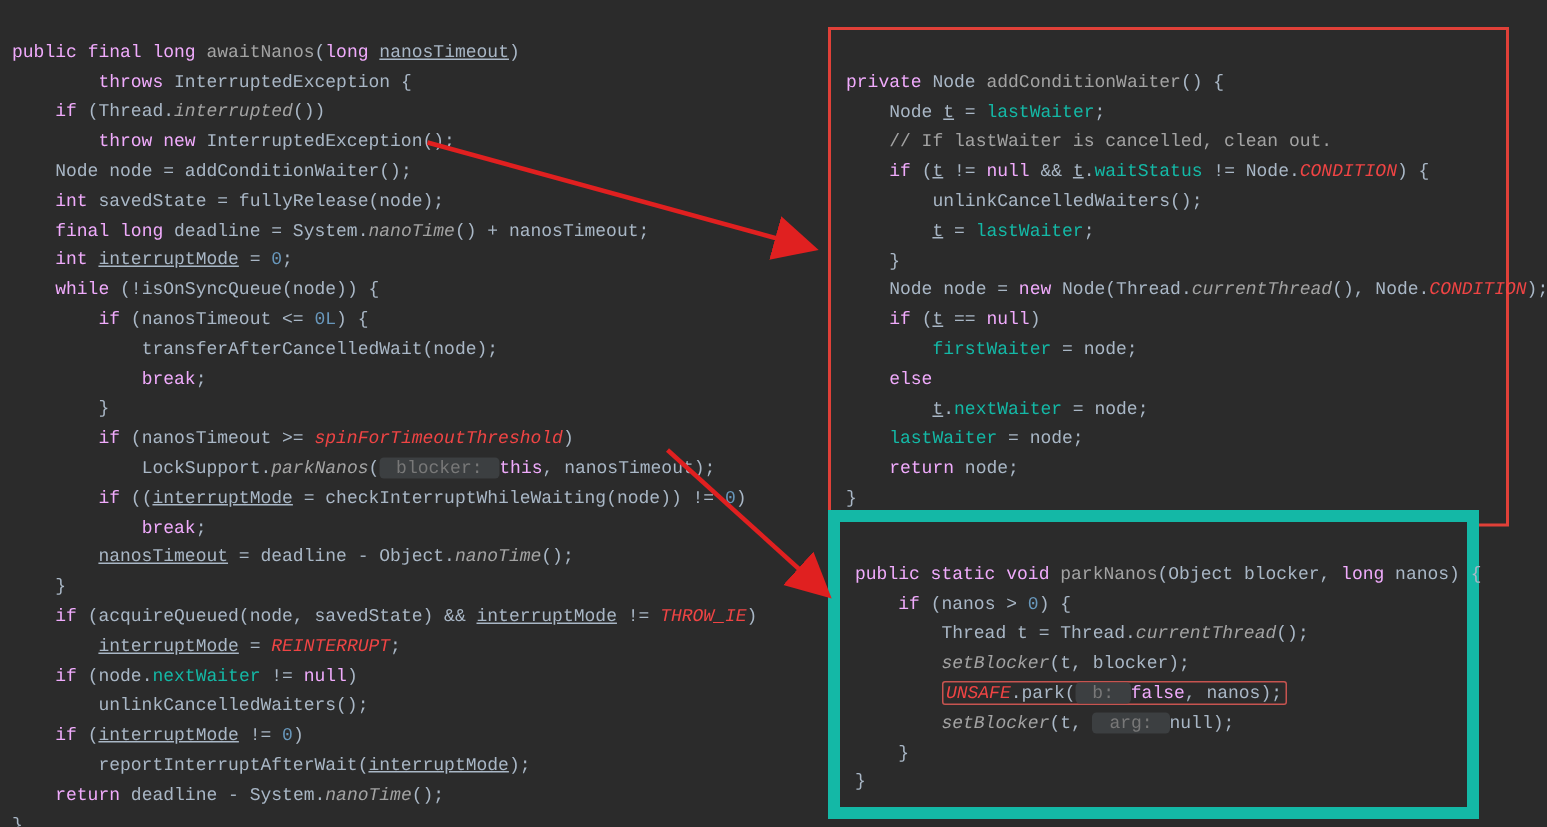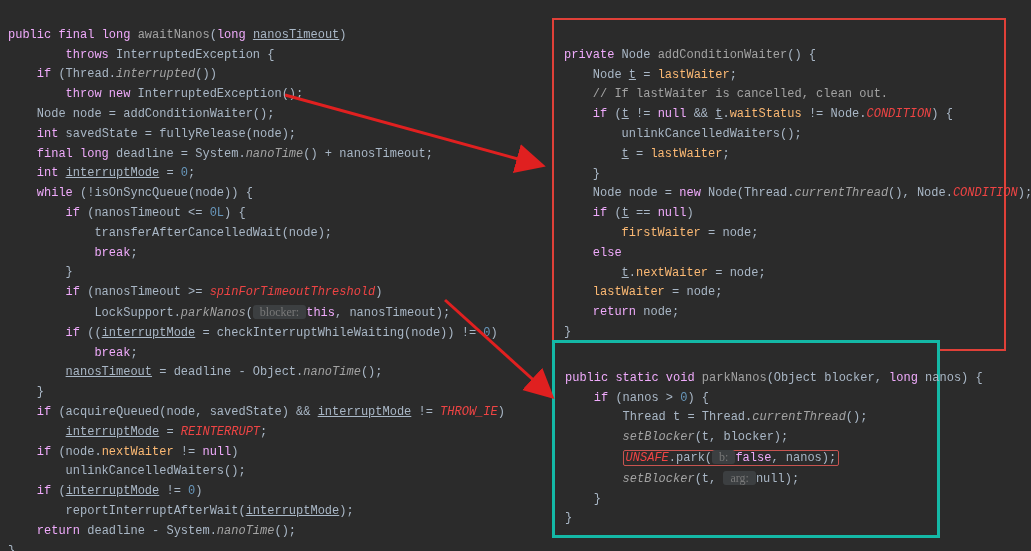--- a/index.html
+++ b/index.html
@@ -28,35 +28,35 @@
     top: 18px;
     border: 2px solid #e04038;
     padding: 6px 10px 6px 10px;
     width: 454px;
     box-sizing: border-box;
     background: #2b2b2b;
   }
   .right-panel-2 {
     left: 552px;
     top: 340px;
-    border: 3px solid #14b8a6;
+    border: 8px solid #14b8a6;
     padding: 6px 10px 6px 10px;
-    width: 388px;
+    width: 434px;
     box-sizing: border-box;
     background: #2b2b2b;
   }
   .kw { color: #f0abfc; }
   .method { color: #a3a3a3; }
   .field { color: #ef4444; font-style: italic; }
-  .fieldn { color: #fdba74; }
+  .fieldn { color: #14b8a6; }
   .number { color: #6897bb; }
   .comment { color: #a3a3a3; }
   .param { color: #a9b7c6; text-decoration: underline; }
   .static-call { color: #a3a3a3; font-style: italic; font-family: Liberation Mono, monospace; }
-  .hint { background: #3c3f41; color: #787878; padding: 0 4px; border-radius: 3px; font-style: normal; font-family: Liberation Serif, serif;}
+  .hint { background: #3c3f41; color: #787878; padding: 0 4px; border-radius: 3px; font-style: normal;}
   .ul { text-decoration: underline; }
   .inline-box {
     border: 1px solid #c75450;
     padding: 0 2px;
     border-radius: 2px;
   }
   svg.arrow {
     position: absolute;
     pointer-events: none;
   }

